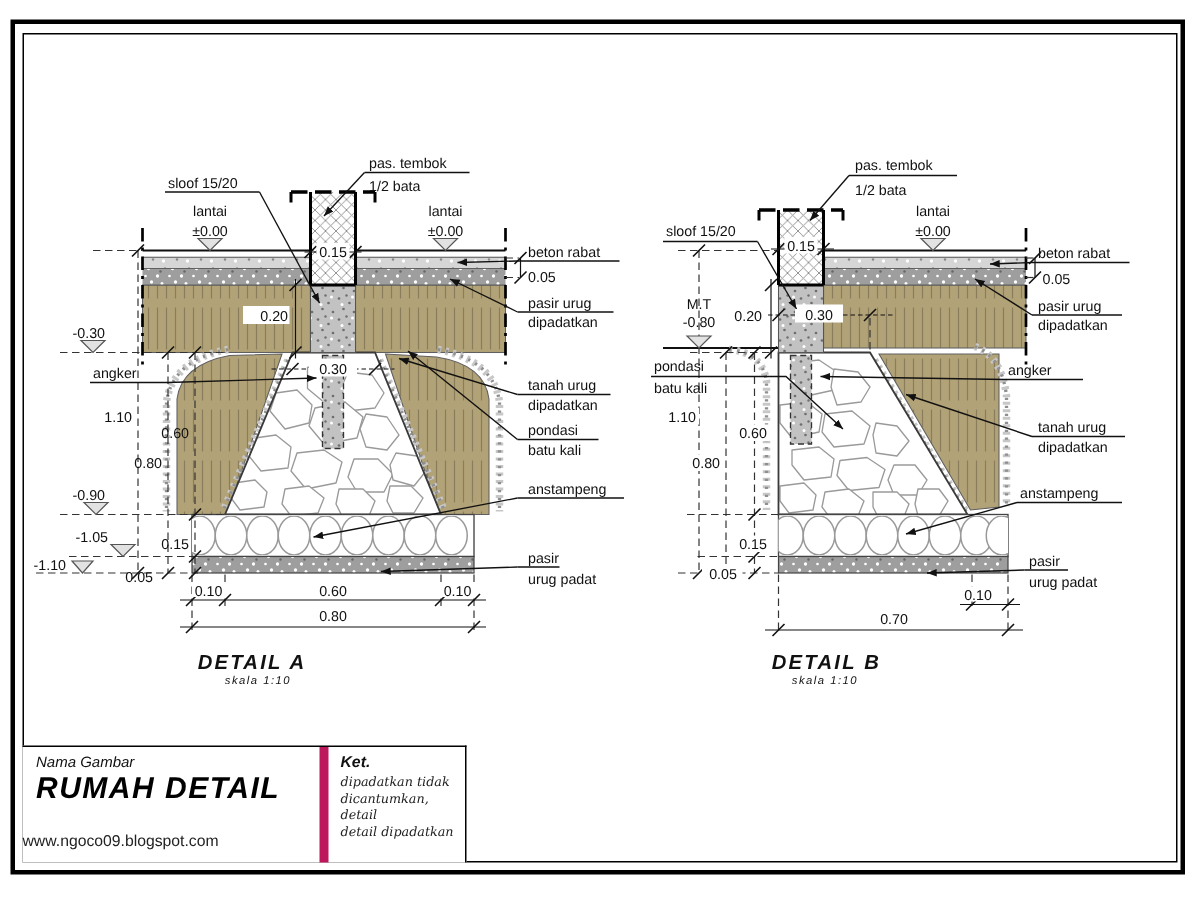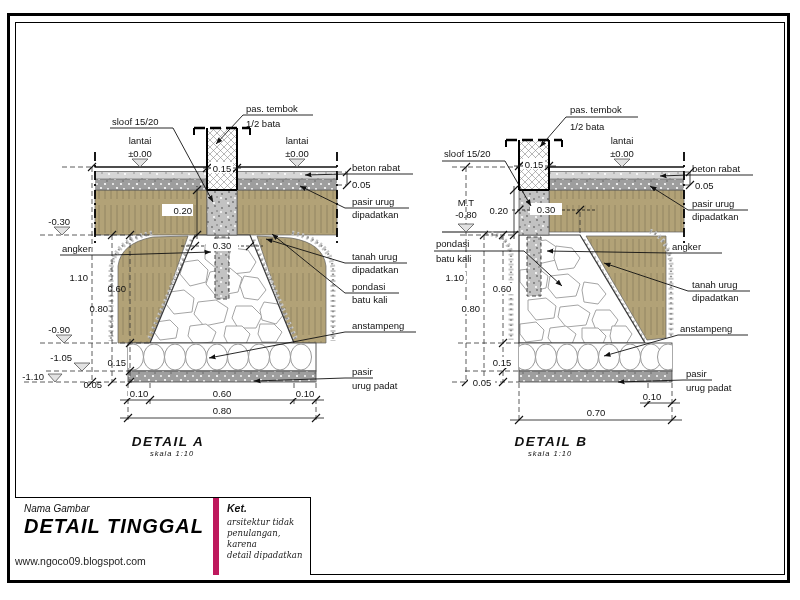--- a/index.html
+++ b/index.html
@@ -568,25 +568,25 @@
       </g>
 
       <text class="ttl mid" x="551" y="446">DETAIL B</text>
       <text class="sk mid" x="550" y="456">skala 1:10</text>
     </g>
   </svg>
 
   <div id="tblock">
     <div id="tb-left">
       <div class="tb-name">Nama Gambar</div>
-      <div class="tb-proj">DETAIL TINGGAL</div>
+      <div class="tb-proj">RUMAH DETAIL</div>
       <div class="tb-web">www.ngoco09.blogspot.com</div>
     </div>
     <div id="tb-right">
       <div class="tb-ket">Ket.</div>
       <div class="tb-note">
-        <div>arsitektur tidak</div>
-        <div>penulangan, karena</div>
+        <div>dipadatkan tidak</div>
+        <div>dicantumkan, detail</div>
         <div>detail dipadatkan</div>
       </div>
     </div>
   </div>
 </div>
 
 </body></html>

